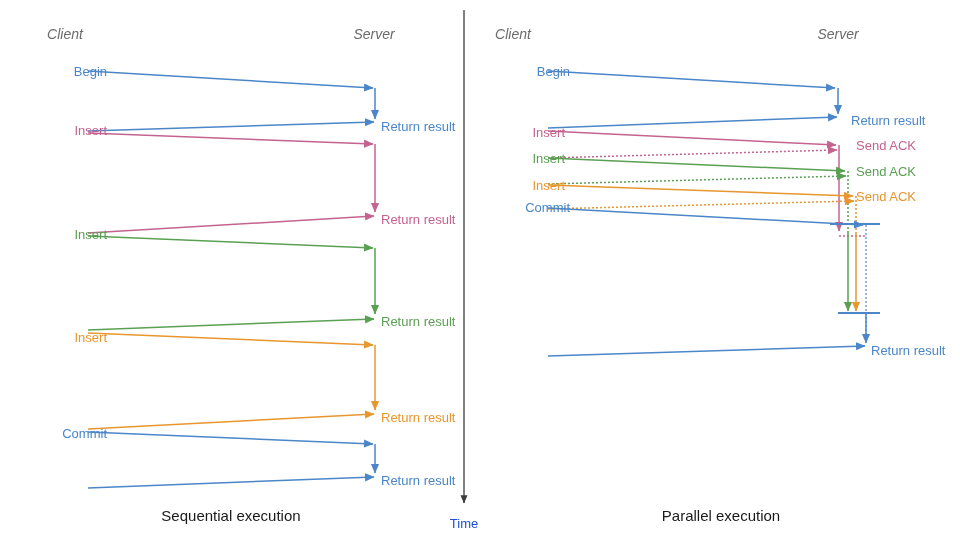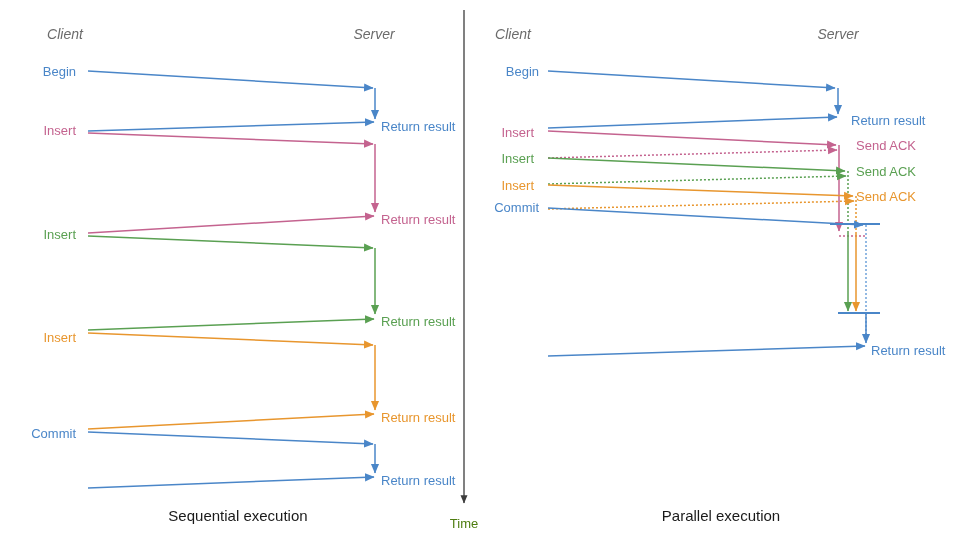--- a/index.html
+++ b/index.html
@@ -1,26 +1,26 @@
 <!DOCTYPE html>
 <html><head>
 <meta charset="utf-8">
 <style>
   html,body{margin:0;padding:0;background:#ffffff;}
   body{width:960px;height:540px;position:relative;overflow:hidden;
        font-family:"Liberation Sans","DejaVu Sans",sans-serif;}
   #stage{position:absolute;left:0;top:0;width:960px;height:432px;}
   svg.layer{position:absolute;left:0;top:0;width:960px;height:540px;}
   .lbl{position:absolute;white-space:nowrap;font-size:13px;line-height:13px;}
-  .lbl.r{transform:translate(-100%,-50%);}
+  .lbl.r{transform:translate(-100%,-50%);margin-left:31px;}
   .lbl.l{transform:translate(0,-50%);text-align:center;}
   .lbl.c{transform:translate(-50%,-50%);}
   .head{font-style:italic;font-size:14px;color:#6b6b6b;}
   .caption{font-size:15px;color:#1a1a1a;}
-  .timelbl{font-size:13px;color:#4d7c0f;}
+  .timelbl{font-size:13px;color:#1d4ed8;}
 </style>
 </head>
 <body>
 
 <div id="stage">
 
   <svg class="layer" viewBox="0 0 960 540" preserveAspectRatio="none">
     <defs>
       <marker id="ab" markerWidth="7" markerHeight="7" refX="6" refY="3.1" orient="auto" markerUnits="strokeWidth">
         <path d="M0,0.4 L6.4,3.1 L0,5.8 Z" fill="#4a86c8"></path>
@@ -134,21 +134,21 @@
   <div class="lbl r" style="left:76px;top:234px;color:#5aa052;">Insert</div>
   <div class="lbl r" style="left:76px;top:337px;color:#e8962e;">Insert</div>
   <div class="lbl r" style="left:76px;top:433px;color:#4a86c8;">Commit</div>
 
   <div class="lbl l" style="left:381px;top:126px;color:#4a86c8;">Return result</div>
   <div class="lbl l" style="left:381px;top:219px;color:#c4638f;">Return result</div>
   <div class="lbl l" style="left:381px;top:321px;color:#5aa052;">Return result</div>
   <div class="lbl l" style="left:381px;top:417px;color:#e8962e;">Return result</div>
   <div class="lbl l" style="left:381px;top:480px;color:#4a86c8;">Return result</div>
 
-  <div class="lbl c caption" style="left:231px;top:515px;margin-left:7px;">Sequential execution</div>
+  <div class="lbl c caption" style="left:231px;top:515px;">Sequential execution</div>
 
   <div class="lbl c head" style="left:513px;top:34px;">Client</div>
   <div class="lbl c head" style="left:838px;top:34px;">Server</div>
 
   <div class="lbl r" style="left:539px;top:71px;color:#4a86c8;">Begin</div>
   <div class="lbl r" style="left:534px;top:132px;color:#c4638f;">Insert</div>
   <div class="lbl r" style="left:534px;top:158px;color:#5aa052;">Insert</div>
   <div class="lbl r" style="left:534px;top:185px;color:#e8962e;">Insert</div>
   <div class="lbl r" style="left:539px;top:207px;color:#4a86c8;">Commit</div>
 

